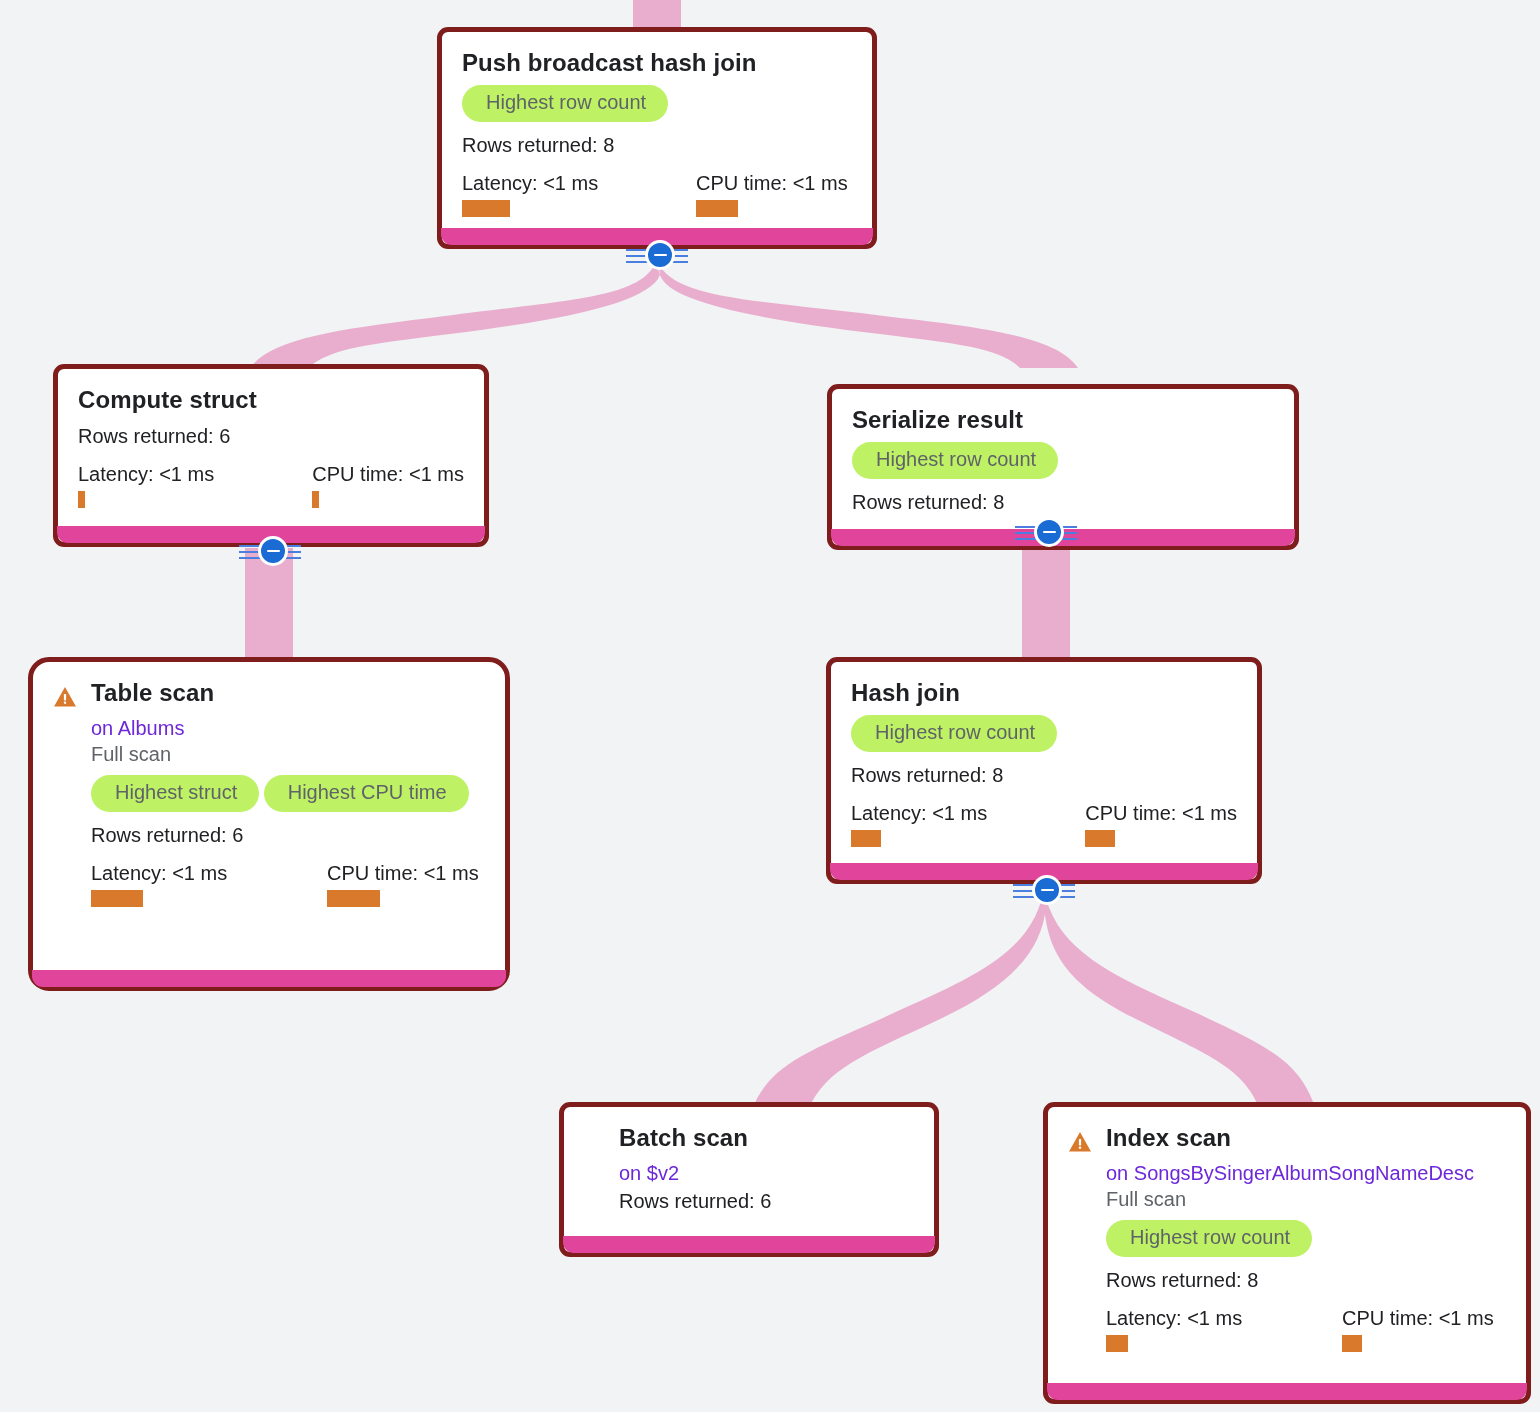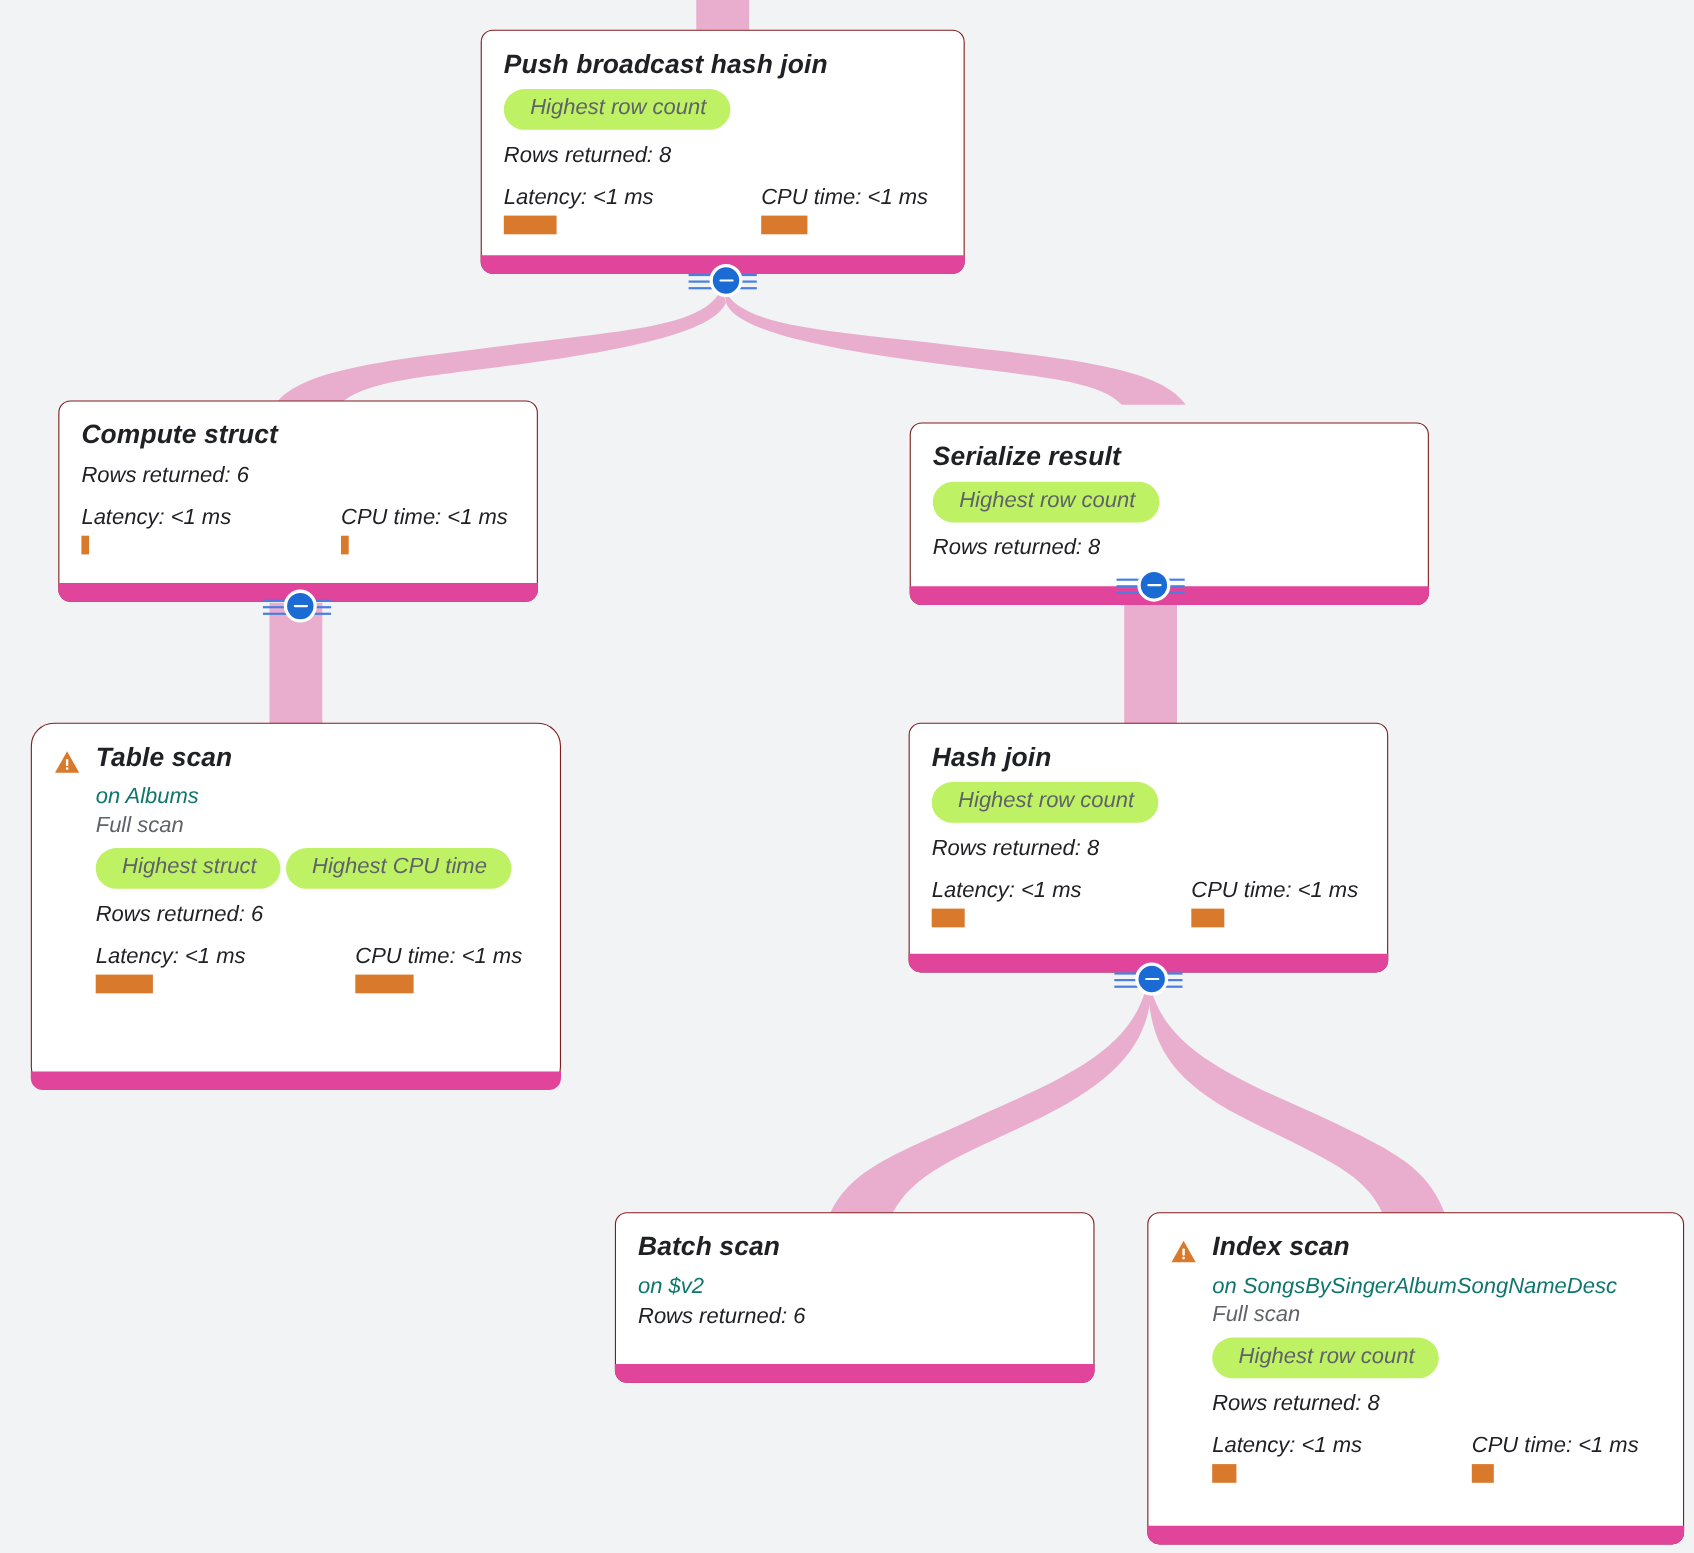--- a/index.html
+++ b/index.html
@@ -11,41 +11,40 @@
     overflow:hidden;
     position:relative;
   }
   #canvas{position:absolute;left:0;top:0;width:1540px;height:1412px;}
   #edges{position:absolute;left:0;top:0;width:1540px;height:1412px;z-index:1;}
 
   .node{
     position:absolute;
     box-sizing:border-box;
     background:#ffffff;
-    border:1px solid #7f1d1d;
+    border:5px solid #7f1d1d;
     border-radius:11px;
     z-index:5;
     padding:0;
-    font-style:italic;
   }
   .node-body{padding:18px 20px 16px 20px;}
   .node-foot{
     position:absolute;left:-1px;right:-1px;bottom:-1px;
     height:17px;
     background:#e0459b;
     border-bottom-left-radius:11px;
     border-bottom-right-radius:11px;
   }
   .title-row{display:flex;align-items:flex-start;gap:14px;}
   .warn-icon{flex:0 0 auto;margin-top:6px;}
   .node-title{
     font-size:24px;font-weight:700;color:#202124;
     line-height:1.08;letter-spacing:0.1px;
   }
-  .sub-on{font-size:20px;color:#0f766e;margin-top:11px;line-height:1.18;}
+  .sub-on{font-size:20px;color:#6d28d9;margin-top:11px;line-height:1.18;}
   .sub-full{font-size:20px;color:#5f6368;margin-top:2px;line-height:1.18;}
   .badge{
     display:inline-block;
     background:#bef264;
     color:#5f6368;
     border-radius:20px;
     font-size:20px;
     padding:6px 22px 8px 24px;
     margin-top:9px;
     line-height:1.15;
@@ -267,21 +266,21 @@
     <div class="rails">
       <div class="rail r1"></div>
         <div class="rail r2"></div>
         <div class="rail r3"></div>
     </div>
     <div class="circle">
         <div class="minus"></div>
       </div>
   </div>
 
-  <div class="node" style="left:559px;top:1102px;width:436px;height:155px;">
+  <div class="node" style="left:559px;top:1102px;width:380px;height:155px;padding-left:35px;">
     <div class="node-body">
       <div class="title-row">
         <div class="node-title">Batch scan</div>
       </div>
       <div class="sub-on">on $v2</div>
       <div class="rows" style="margin-top:3px;">Rows returned: 6</div>
     </div>
     <div class="node-foot"></div>
   </div>
 

